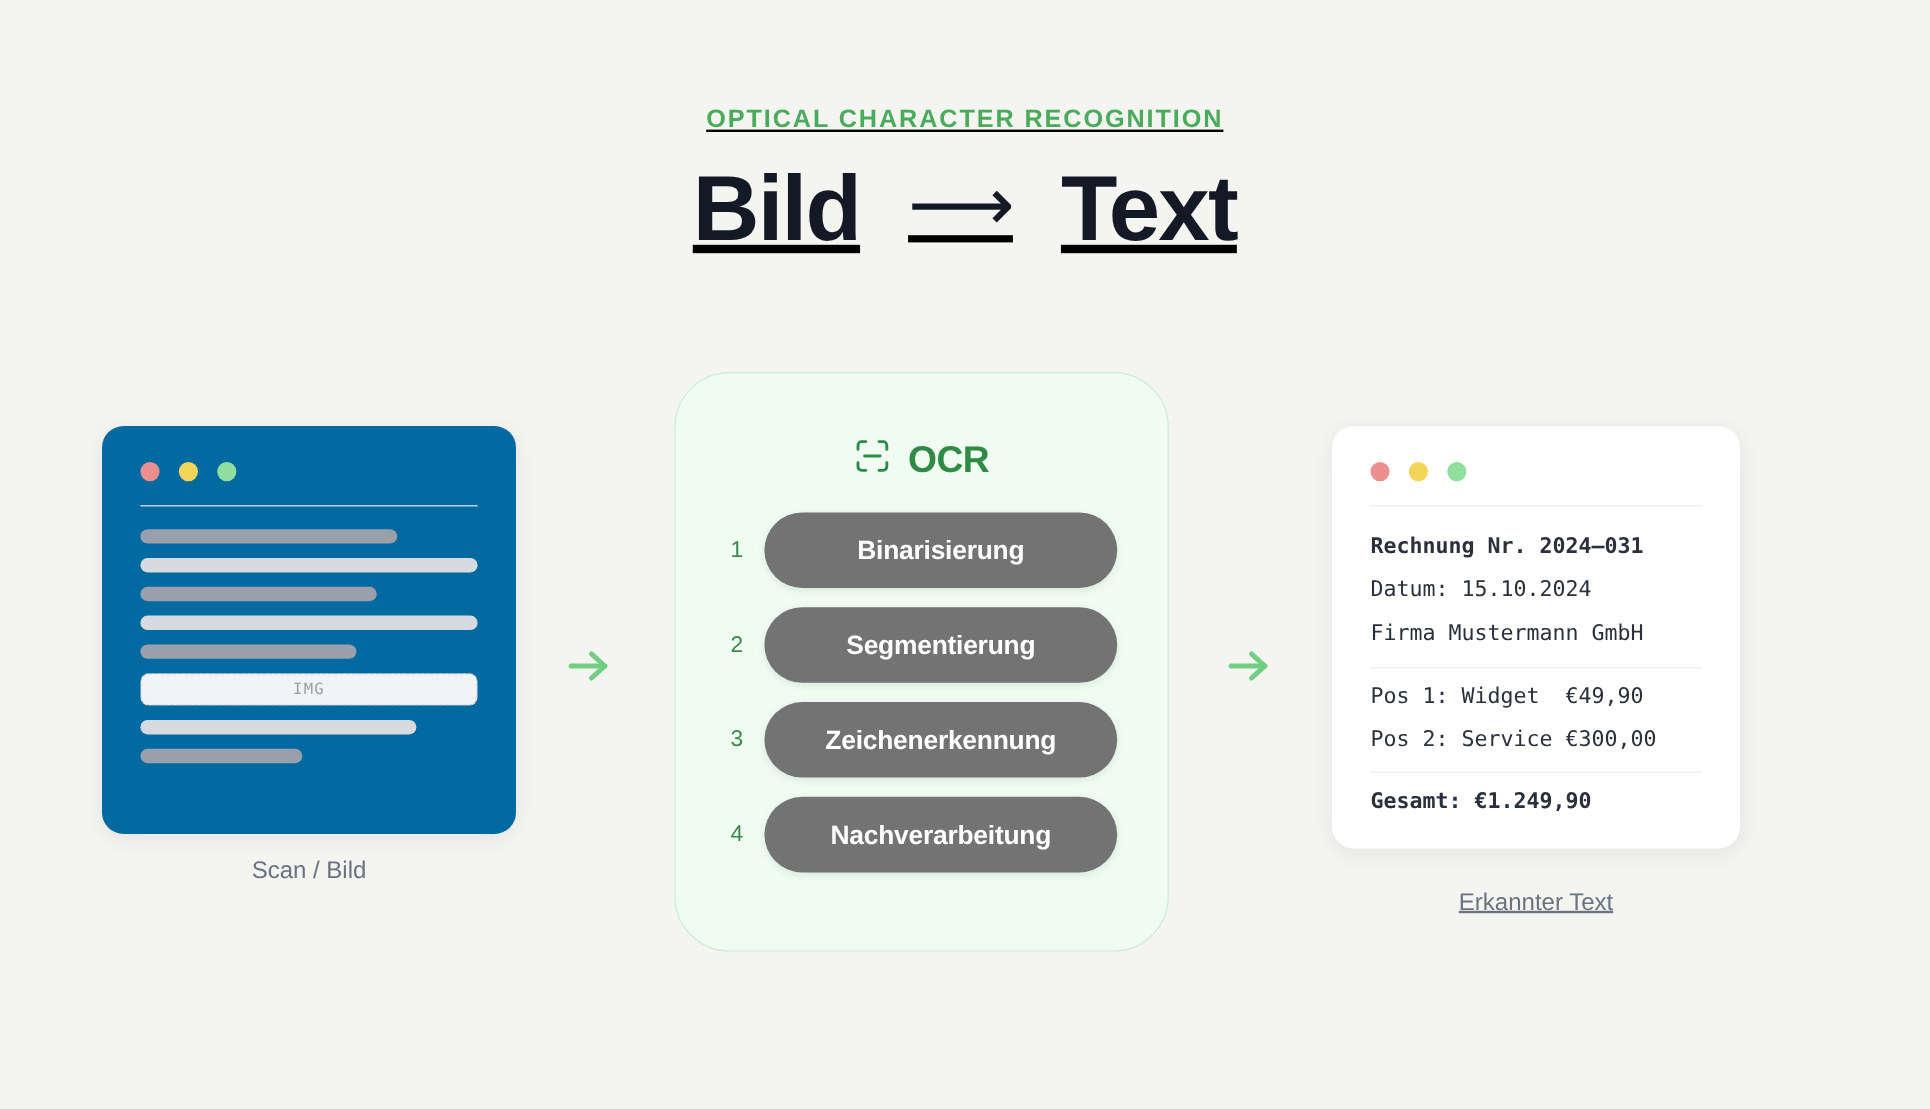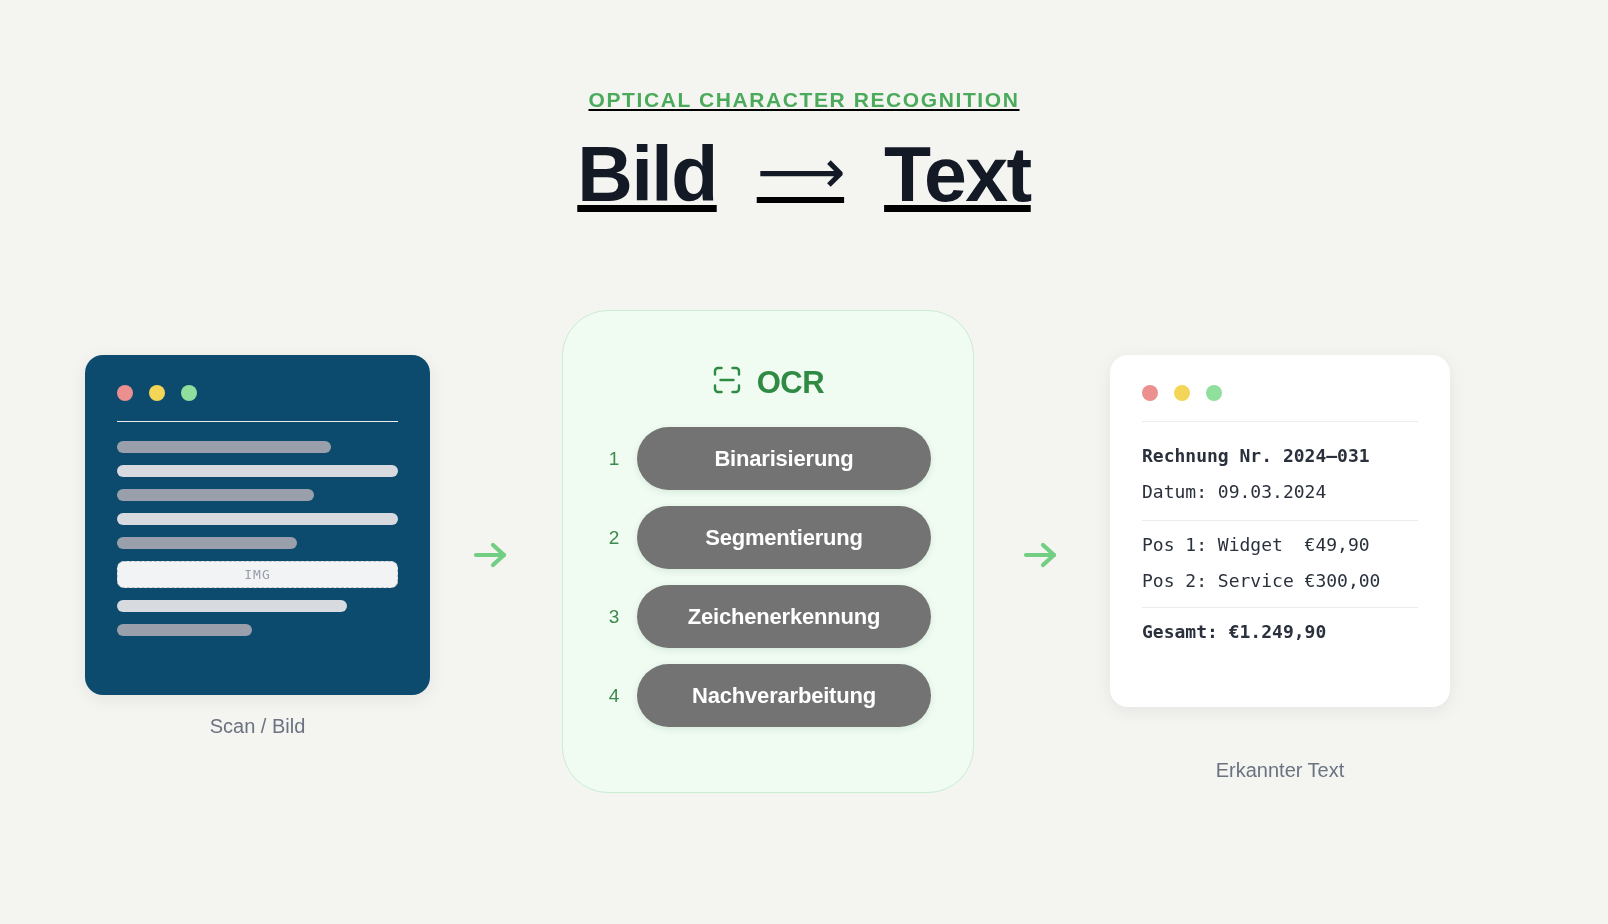--- a/index.html
+++ b/index.html
@@ -67,21 +67,21 @@
   
   .scan-col {
     position: absolute;
     left: 85px;
     top: 45px;
     width: 345px;
   }
   .scan-card {
     width: 345px;
     height: 340px;
-    background: #0c4a6e;
+    background: #0369a1;
     border-radius: 18px;
     box-shadow: 0 4px 18px rgba(30,35,45,0.07);
     padding: 30px 32px 0 32px;
   }
   .dots { display: flex; gap: 16px; align-items: center; }
   .dot { width: 16px; height: 16px; border-radius: 50%; }
   .dot.red { background: #ec908f; }
   .dot.yellow { background: #f3d658; }
   .dot.green { background: #90df9c; }
   .scan-divider {
@@ -108,21 +108,21 @@
     letter-spacing: 1px;
     color: #989ea8;
   }
 
   .caption {
     margin-top: 20px;
     text-align: center;
     font-size: 20px;
     color: #6b7280;
   }
-  .caption.right-cap { margin-top: 52px; }
+  .caption.right-cap { margin-top: 34px; text-decoration: underline; }
 
   
   .conn {
     position: absolute;
     top: 222px;
     width: 46px;
     height: 46px;
     color: #71ce83;
   }
   .conn.a1 { left: 468px; }
@@ -300,21 +300,22 @@
       <div class="out-card">
         <div class="dots">
           <span class="dot red"></span>
           <span class="dot yellow"></span>
           <span class="dot green"></span>
         </div>
         <div class="out-divider top"></div>
 
         <div class="out-body">
           <div class="out-line bold">Rechnung Nr. 2024–031</div>
-          <div class="out-line">Datum: 09.03.2024</div>
+          <div class="out-line">Datum: 15.10.2024</div>
+          <div class="out-line">Firma Mustermann GmbH</div>
 
           <div class="out-divider mid"></div>
 
           <div class="out-line">Pos 1: Widget  €49,90</div>
           <div class="out-line">Pos 2: Service €300,00</div>
 
           <div class="out-divider bot"></div>
 
           <div class="out-line bold">Gesamt: €1.249,90</div>
         </div>

